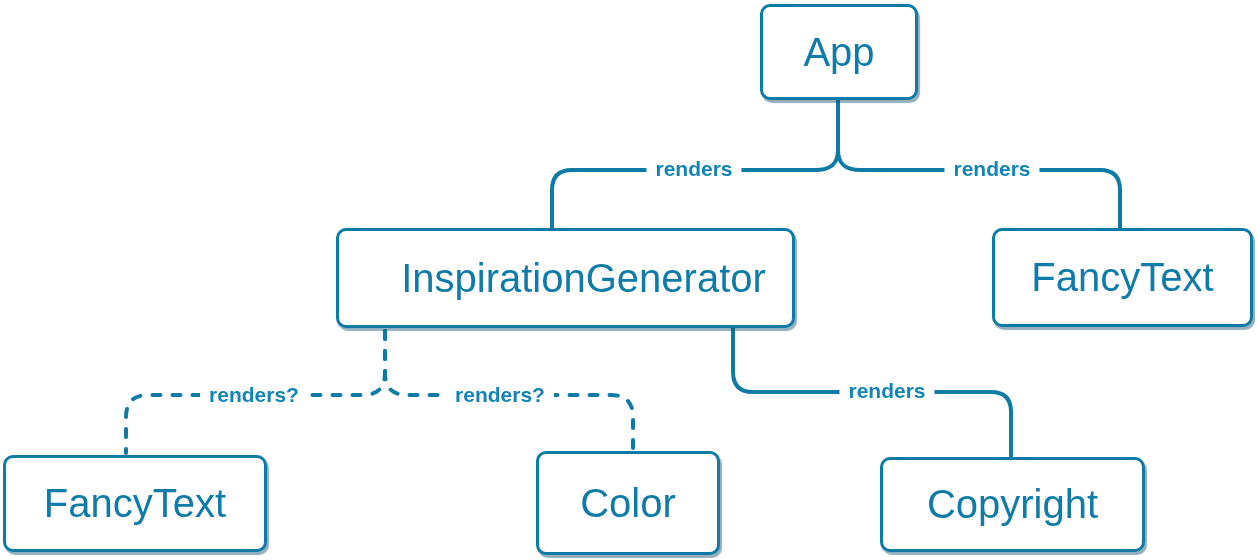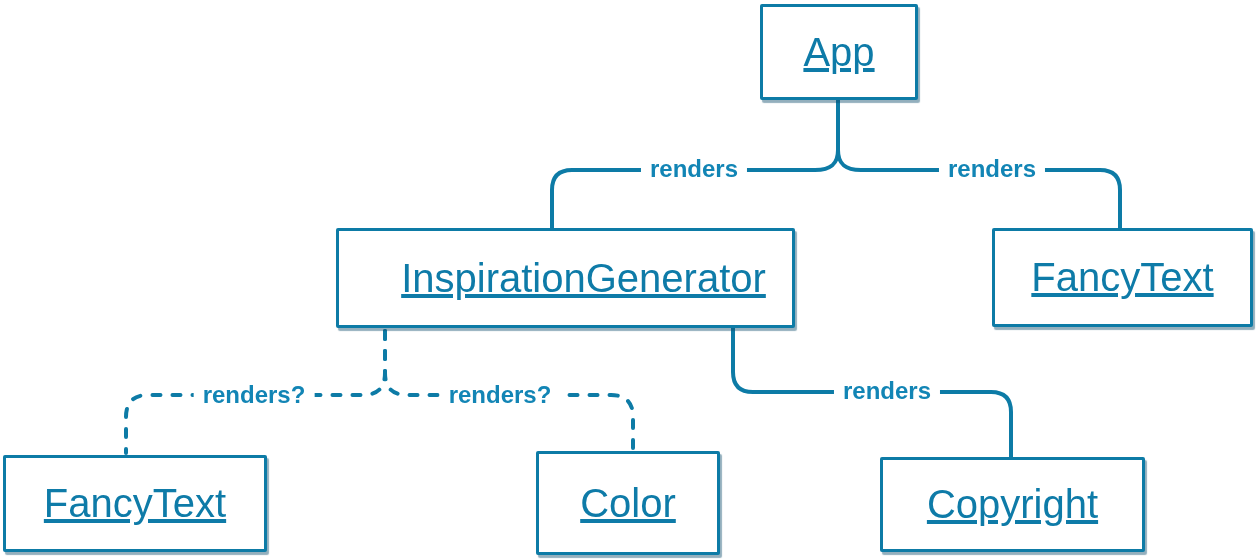--- a/index.html
+++ b/index.html
@@ -27,38 +27,37 @@
     stroke-linecap: round;
   }
   .edge.dashed {
     stroke-dasharray: 8 12;
   }
   .node {
     position: absolute;
     box-sizing: border-box;
     background: #ffffff;
     border: 3px solid var(--stroke, #0d7ba6);
-    border-radius: 2px;
+    border-radius: 10px;
     box-shadow: 2px 3px 1px rgba(16, 78, 108, 0.45);
     display: flex;
     align-items: center;
     justify-content: center;
     color: var(--node-text, #0e7ba8);
     font-size: 40px;
     font-weight: 500;
     white-space: nowrap;
-    text-decoration: underline;
   }
   .edge-label {
     position: absolute;
     transform: translate(-50%, -50%);
     background: #ffffff;
     padding: 1px 9px;
     color: var(--label-text, #1285b5);
-    font-size: 24px;
+    font-size: 21px;
     font-weight: 700;
     white-space: nowrap;
     line-height: 1.1;
   }
   
   .node-app            { left: 760px; top: 4px;   width: 158px; height: 96px; }
   .node-ig             { left: 336px; top: 228px; width: 459px; height: 100px; padding-left: 36px; }
   .node-fancy-top      { left: 992px; top: 228px; width: 261px; height: 99px; }
   .node-fancy-bottom   { left: 3px;   top: 455px; width: 264px; height: 97px; }
   .node-color          { left: 536px; top: 451px; width: 184px; height: 104px; }

